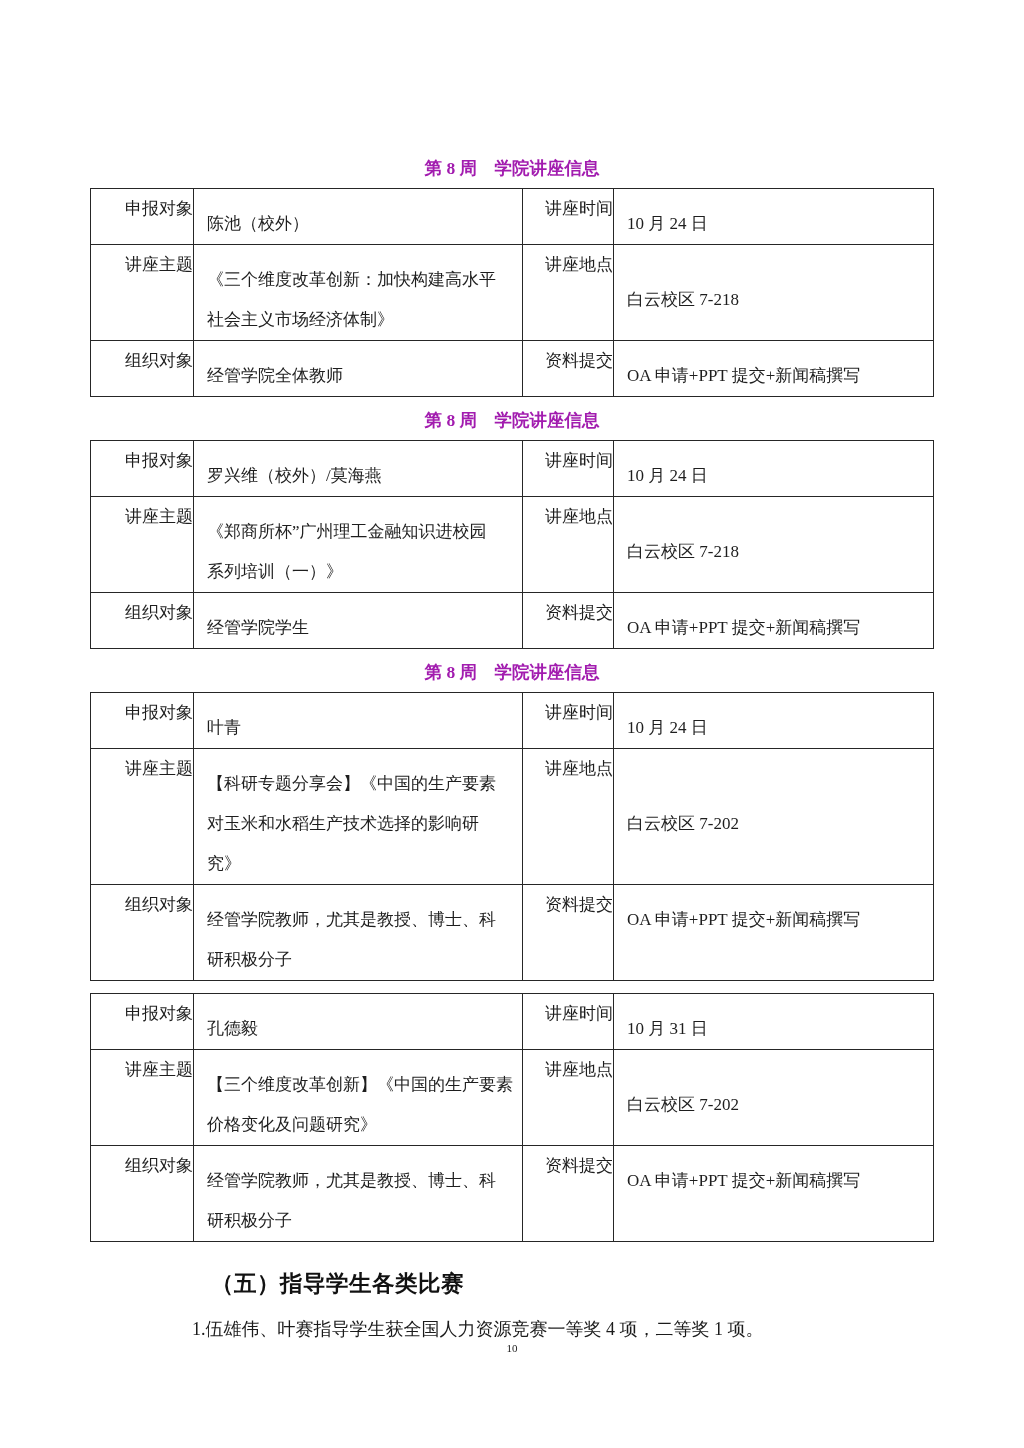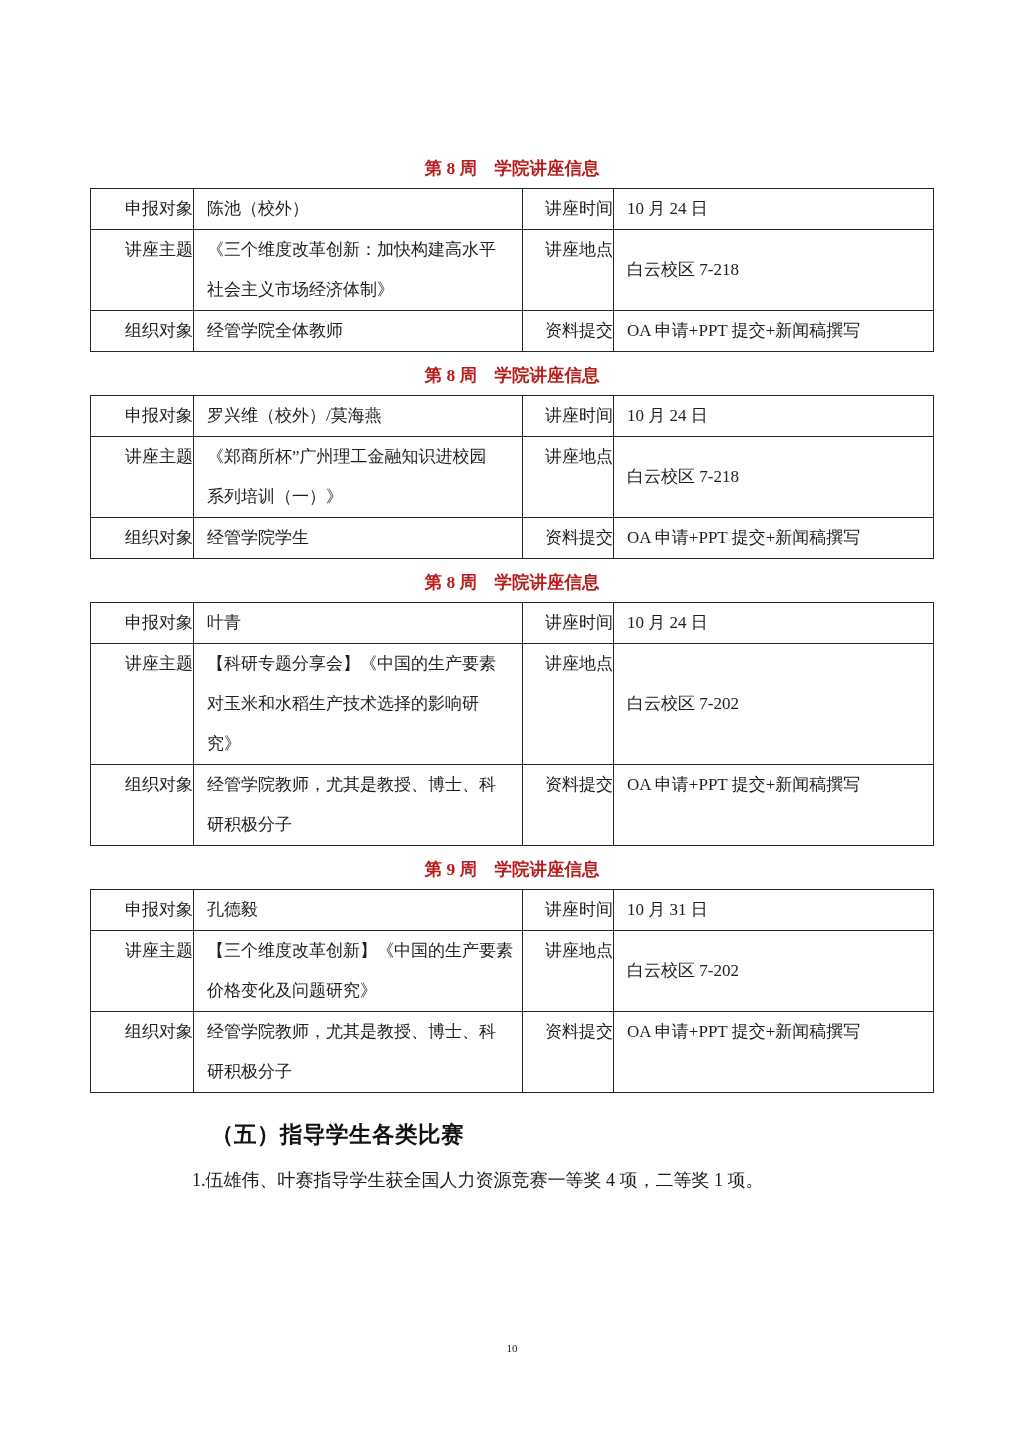--- a/index.html
+++ b/index.html
@@ -4,31 +4,31 @@
 <style>
   html,body{margin:0;padding:0;}
   body{
     width:1024px;height:1448px;background:#ffffff;color:#1e1e1e;
     font-family:"Liberation Serif","DejaVu Serif",serif;
   }
   .page{position:relative;width:1024px;height:1448px;overflow:hidden;background:#fff;}
   .content{padding-top:157px;}
   .tbl-title{
     width:843px;margin:0 auto 9px;text-align:center;
-    font-size:17.5px;font-weight:bold;line-height:22px;color:#b91c1c;
+    font-size:17.5px;font-weight:bold;line-height:22px;color:#a21caf;
   }
   table.info{
     width:843px;margin:0 auto 12px;border-collapse:collapse;table-layout:fixed;
   }
   table.info td{
     border:1.5px solid #262626;font-size:17px;line-height:40px;
     padding:0;vertical-align:top;color:#1e1e1e;
   }
   table.info td.lbl{text-align:right;}
-  table.info td.val{padding:0 8px 0 13px;text-align:left;white-space:pre-line;}
+  table.info td.val{padding:15px 8px 0 13px;text-align:left;white-space:pre-line;}
   table.info td.vmid{vertical-align:middle;}
   .text-block{width:728px;margin:0 auto;}
   .sec-heading{
     margin:27px 0 10px;padding-left:63px;
     font-family:"Liberation Sans","DejaVu Sans",sans-serif;
     font-size:22.5px;font-weight:bold;line-height:30px;color:#111;
     letter-spacing:0.5px;
   }
   .para{
     margin:0;font-size:18px;line-height:40px;text-indent:44px;
@@ -133,21 +133,20 @@
       <tr>
         <td class="lbl">组织对象</td>
         <td class="val">经管学院教师，尤其是教授、博士、科
 研积极分子</td>
         <td class="lbl">资料提交</td>
         <td class="val">OA 申请+PPT 提交+新闻稿撰写</td>
       </tr>
     </tbody>
       </table>
 
-    <div class="tbl-title">第 9 周　学院讲座信息</div>
     <table class="info">
       <colgroup>
           <col style="width:103px">
           <col style="width:329px">
           <col style="width:91px">
           <col style="width:320px">
         </colgroup>
       <tbody>
           <tr>
         <td class="lbl">申报对象</td>

